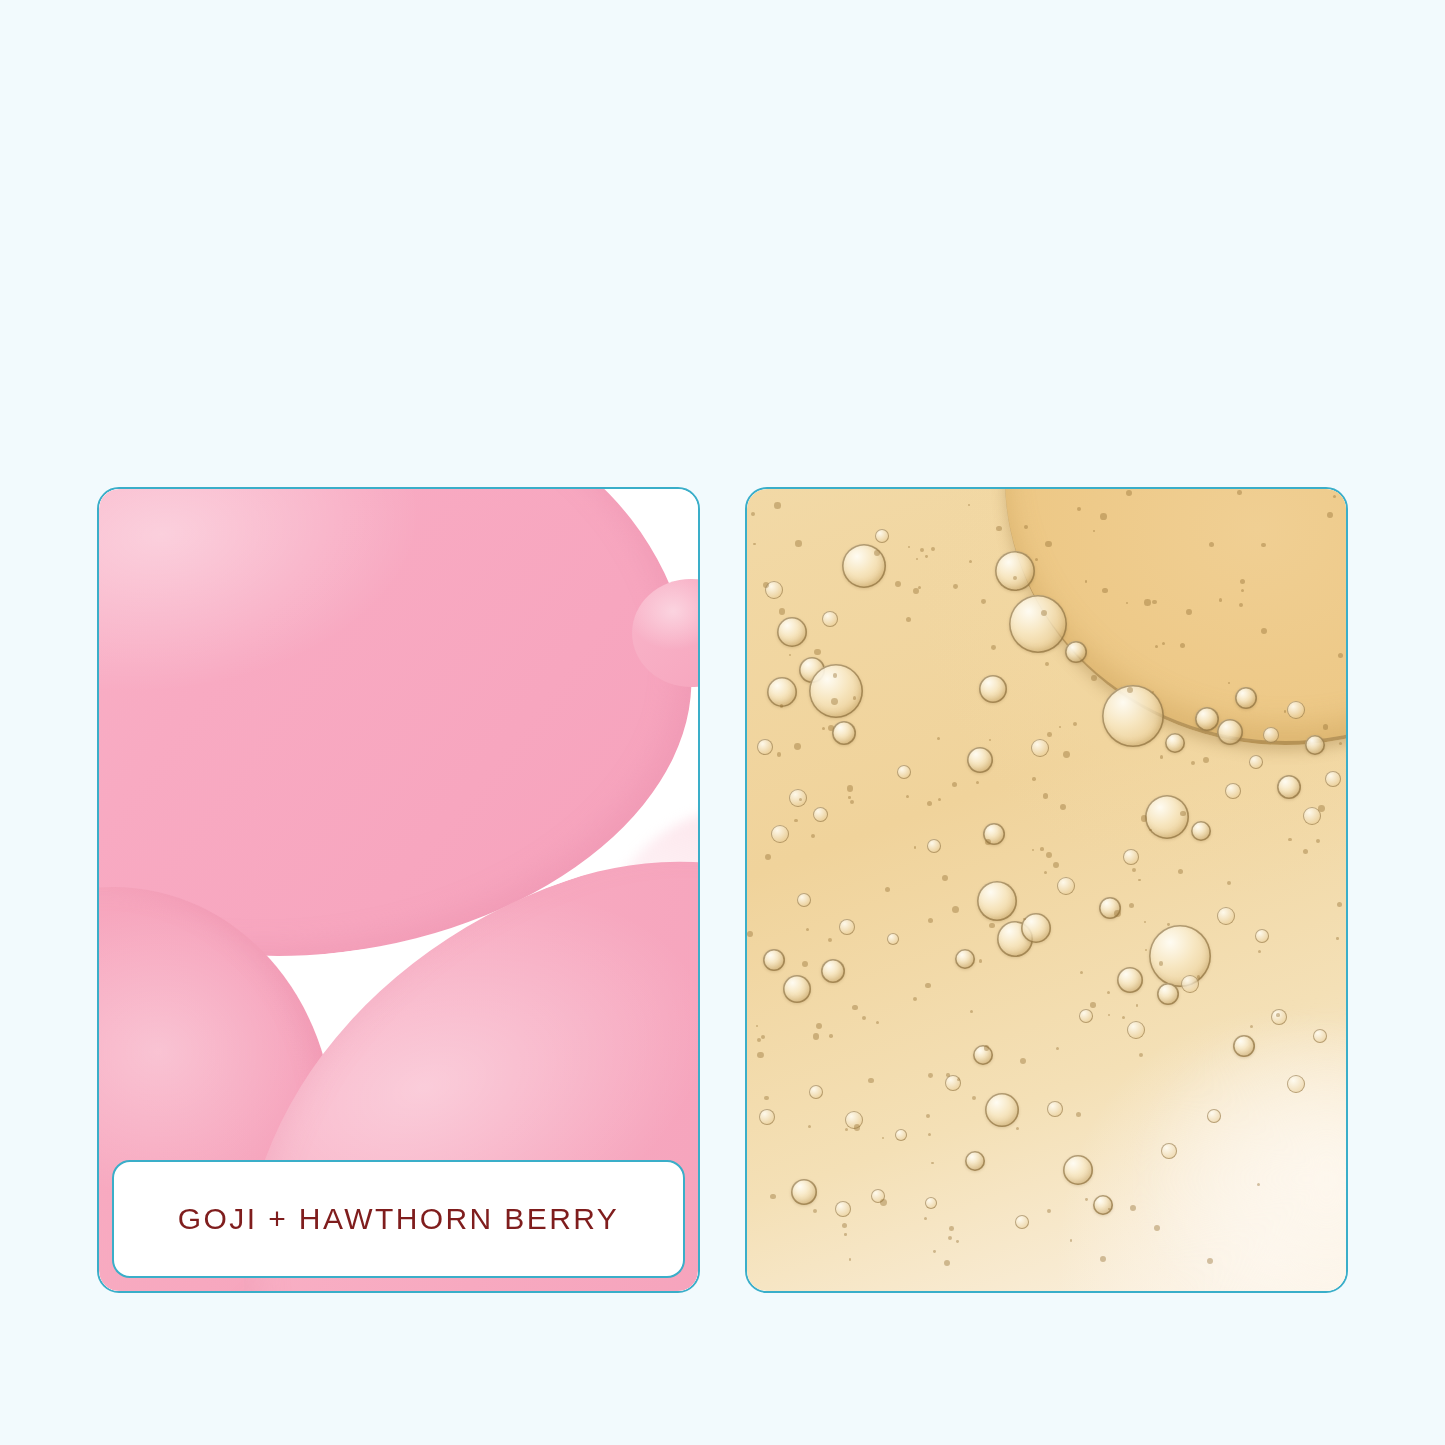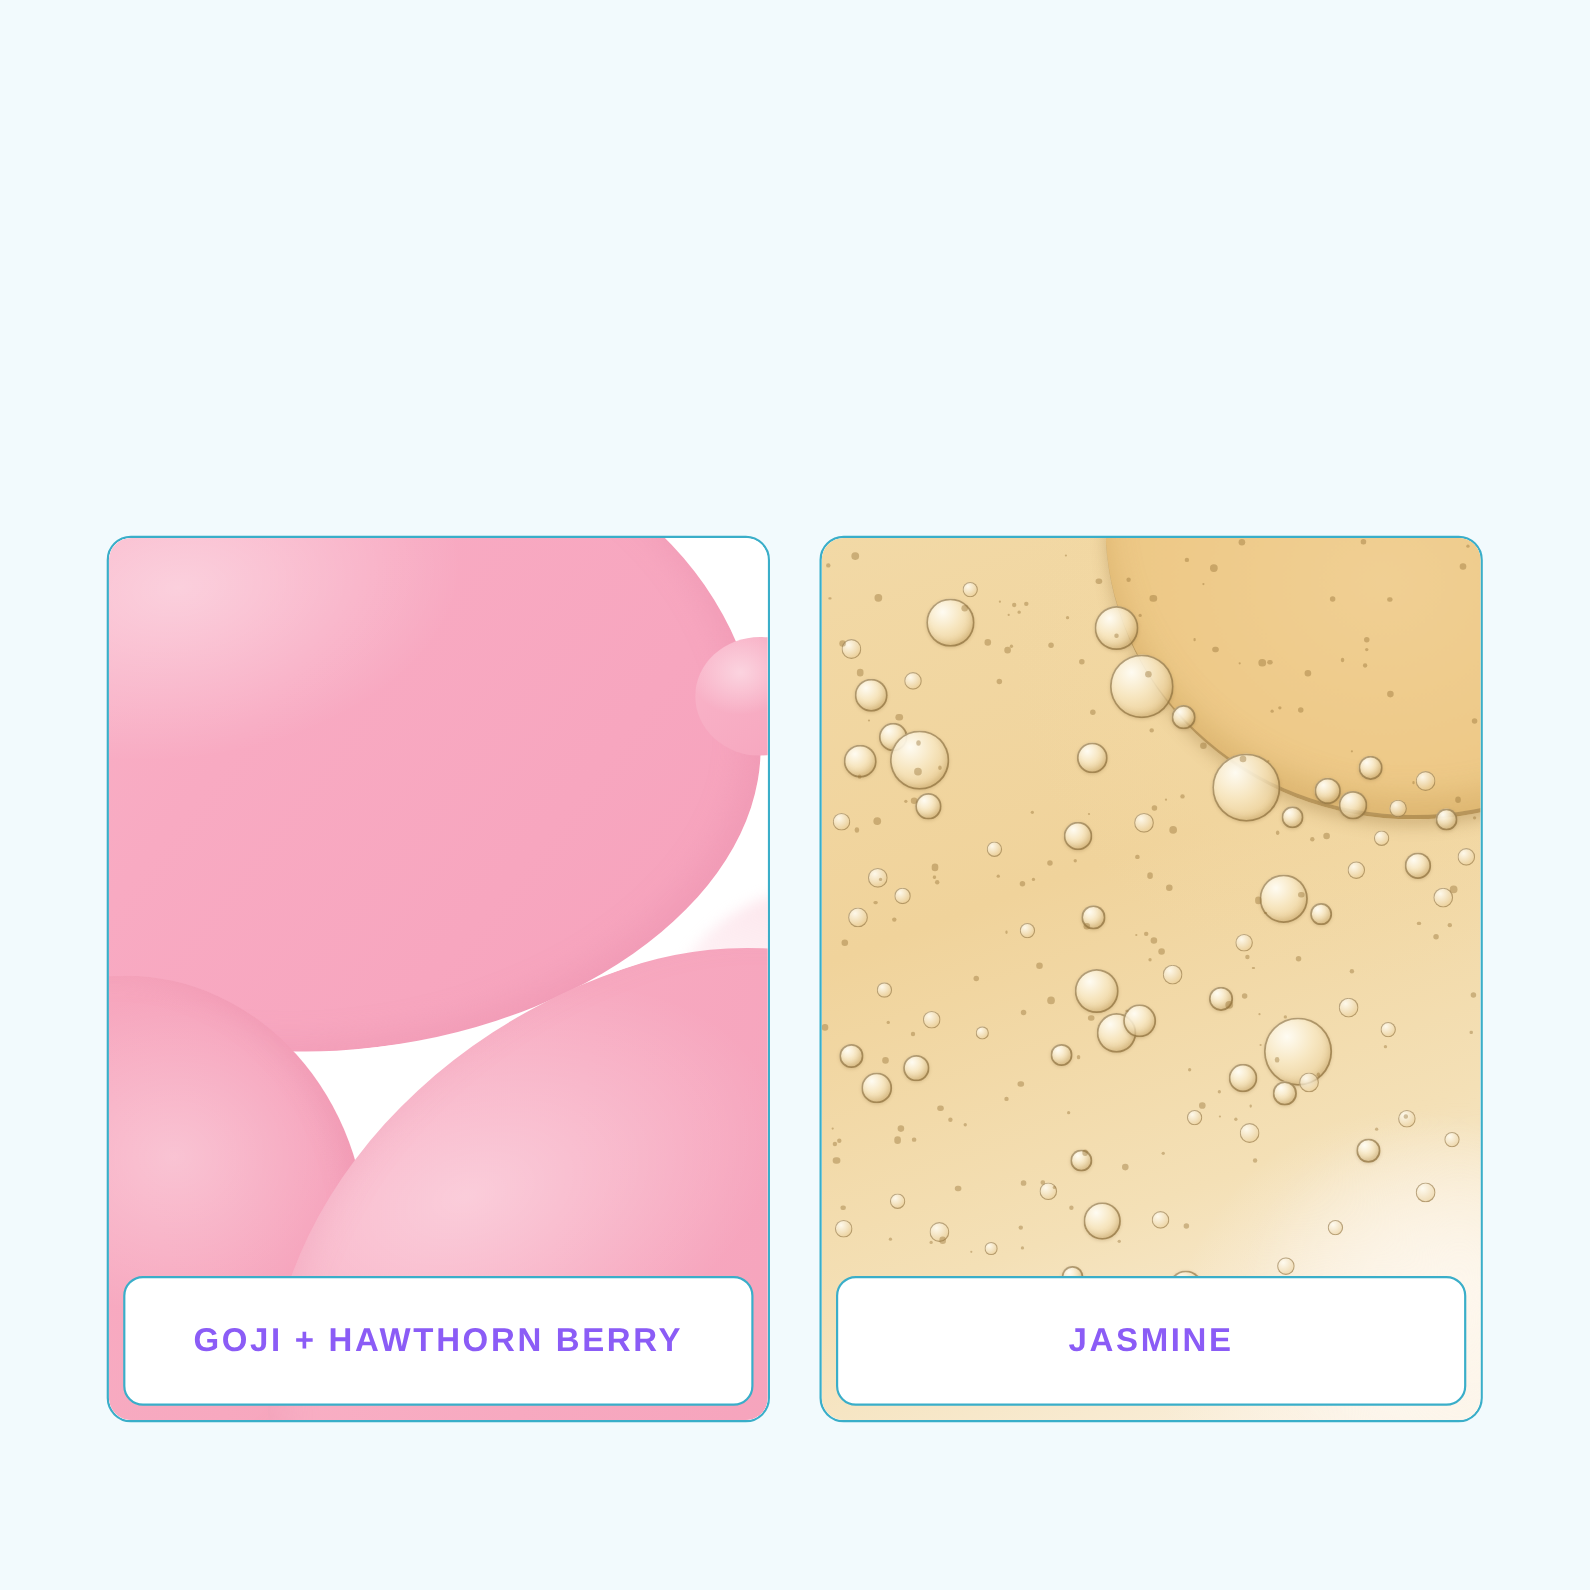--- a/index.html
+++ b/index.html
@@ -252,23 +252,23 @@
     border-radius: 18px;
     display: flex;
     align-items: center;
     justify-content: center;
     box-sizing: border-box;
   }
 
   .label-text {
     font-family: "Liberation Sans", sans-serif;
     font-size: 30px;
-    font-weight: 700;
+    font-weight: 400;
     letter-spacing: 2.4px;
-    color: #8b5cf6;
+    color: #7f1d1d;
     white-space: nowrap;
   }
 </style>
 </head>
 <body>
 
 <div class="page">
 
 
   <div class="cards">
@@ -565,19 +565,16 @@
             <div class="speck" style="left:312.7px;top:315.1px;width:6.1px;height:6.1px;"></div>
             <div class="speck" style="left:374.5px;top:526.5px;width:3.1px;height:3.1px;"></div>
             <div class="speck" style="left:184.3px;top:672.5px;width:2.9px;height:2.9px;"></div>
             <div class="speck" style="left:220.6px;top:15.3px;width:2.1px;height:2.1px;"></div>
             <div class="speck" style="left:101.3px;top:307.1px;width:2.5px;height:2.5px;"></div>
             <div class="speck" style="left:382.9px;top:716.1px;width:5.9px;height:5.9px;"></div>
             <div class="speck" style="left:114.7px;top:527.1px;width:4.4px;height:4.4px;"></div>
           </div>
       </div>
 
-      <div class="label-plate">
-        <span class="label-text">JASMINE</span>
-      </div>
     </div>
 
   </div>
 </div>
 
 </body></html>

